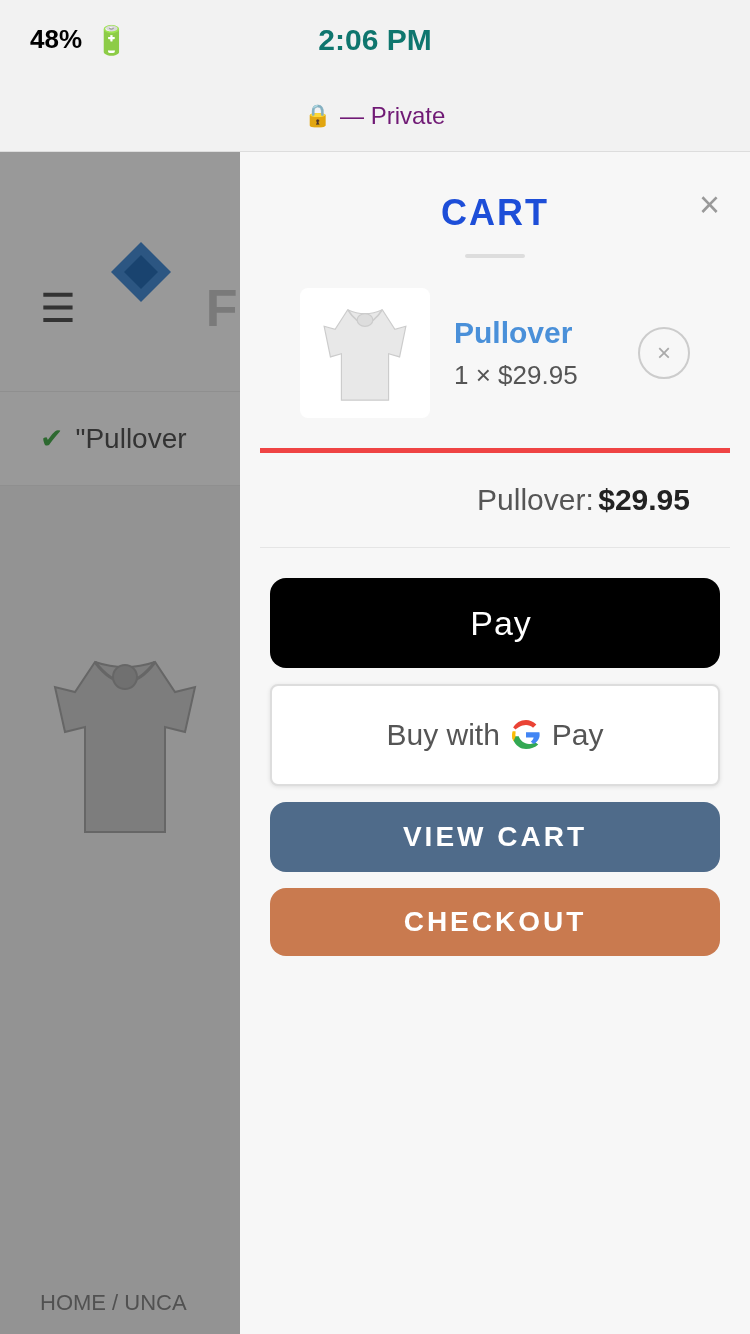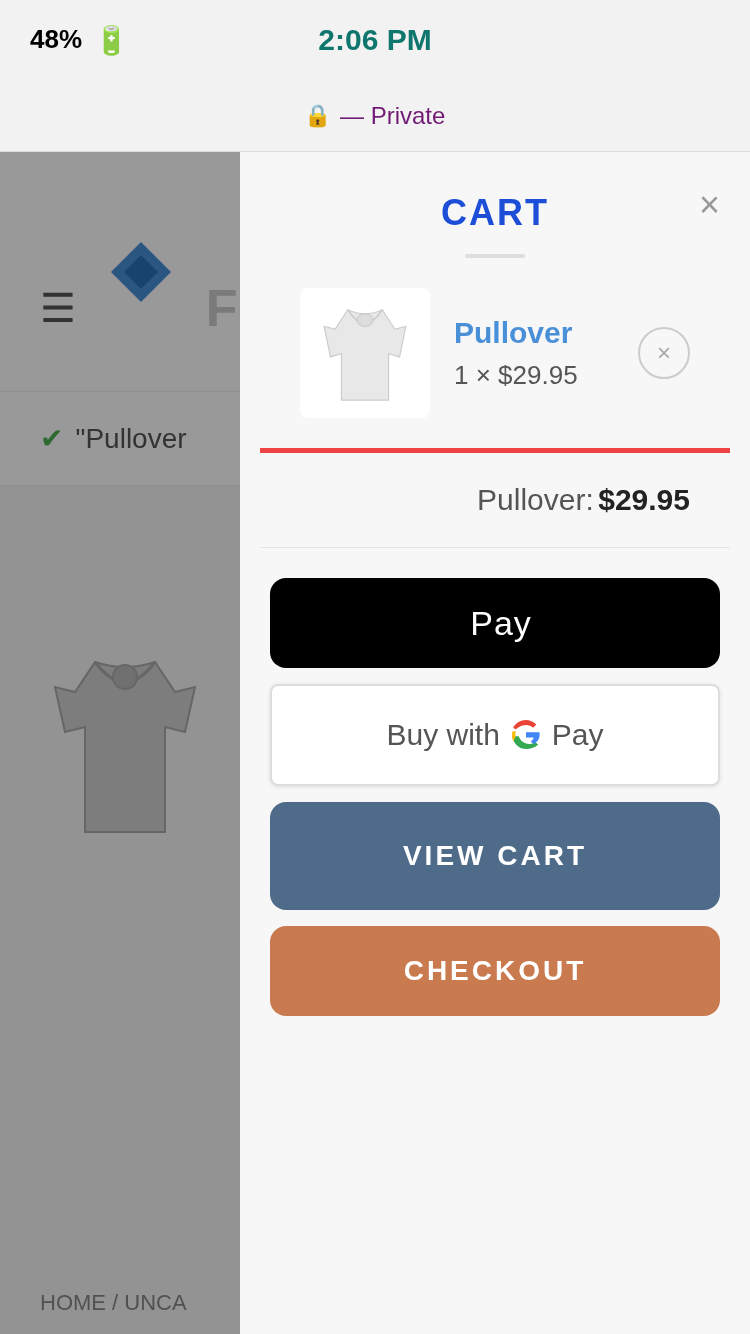--- a/index.html
+++ b/index.html
@@ -341,34 +341,34 @@
     }
 
     .google-pay-word {
       font-size: 30px;
       color: #555;
       font-weight: 400;
     }
 
     .btn-view-cart {
       width: 100%;
-      height: 108px;
+      height: 70px;
       background: #4f6b8a;
       border: none;
       border-radius: 16px;
       color: #fff;
       font-size: 28px;
       font-weight: 700;
       letter-spacing: 3px;
       cursor: pointer;
     }
 
     .btn-checkout {
       width: 100%;
-      height: 90px;
+      height: 68px;
       background: #c97a4f;
       border: none;
       border-radius: 16px;
       color: #fff;
       font-size: 28px;
       font-weight: 700;
       letter-spacing: 3px;
       cursor: pointer;
     }
   </style>

